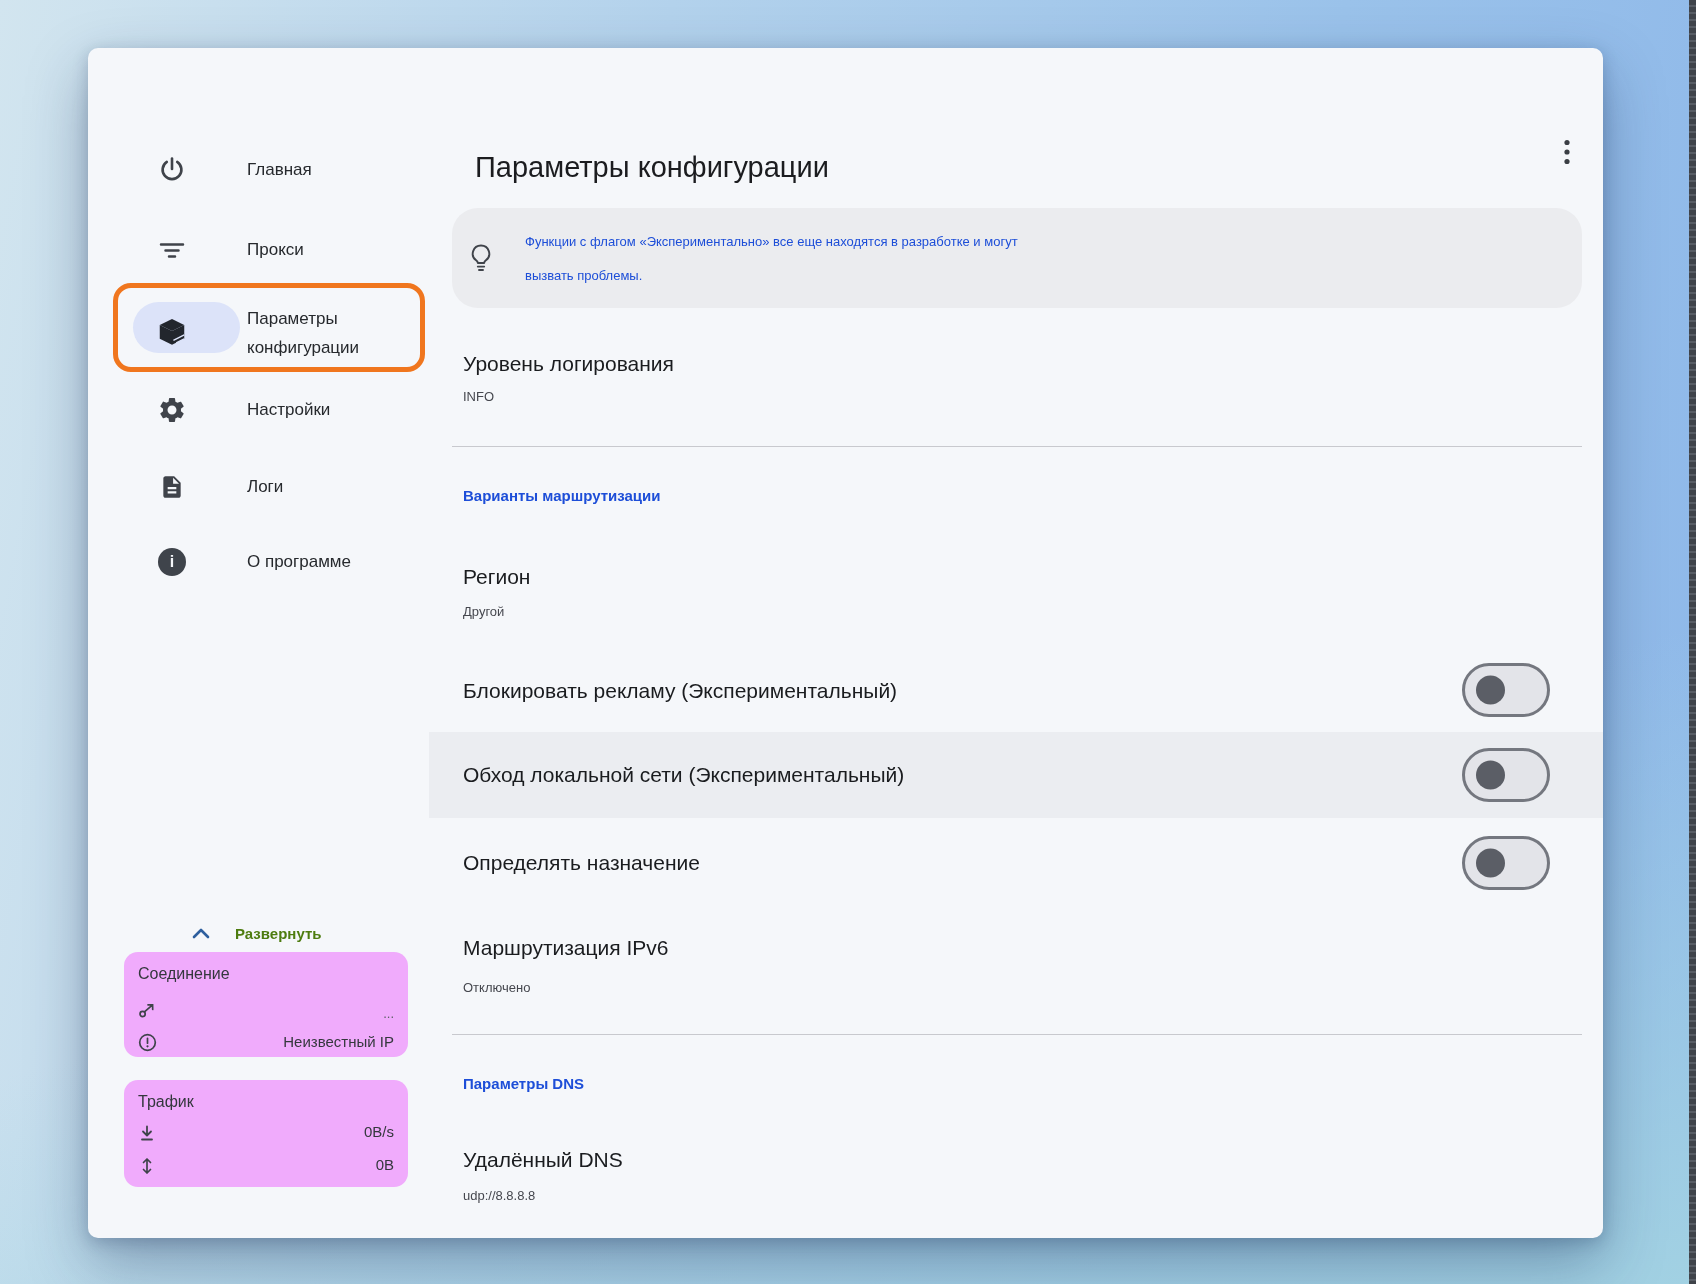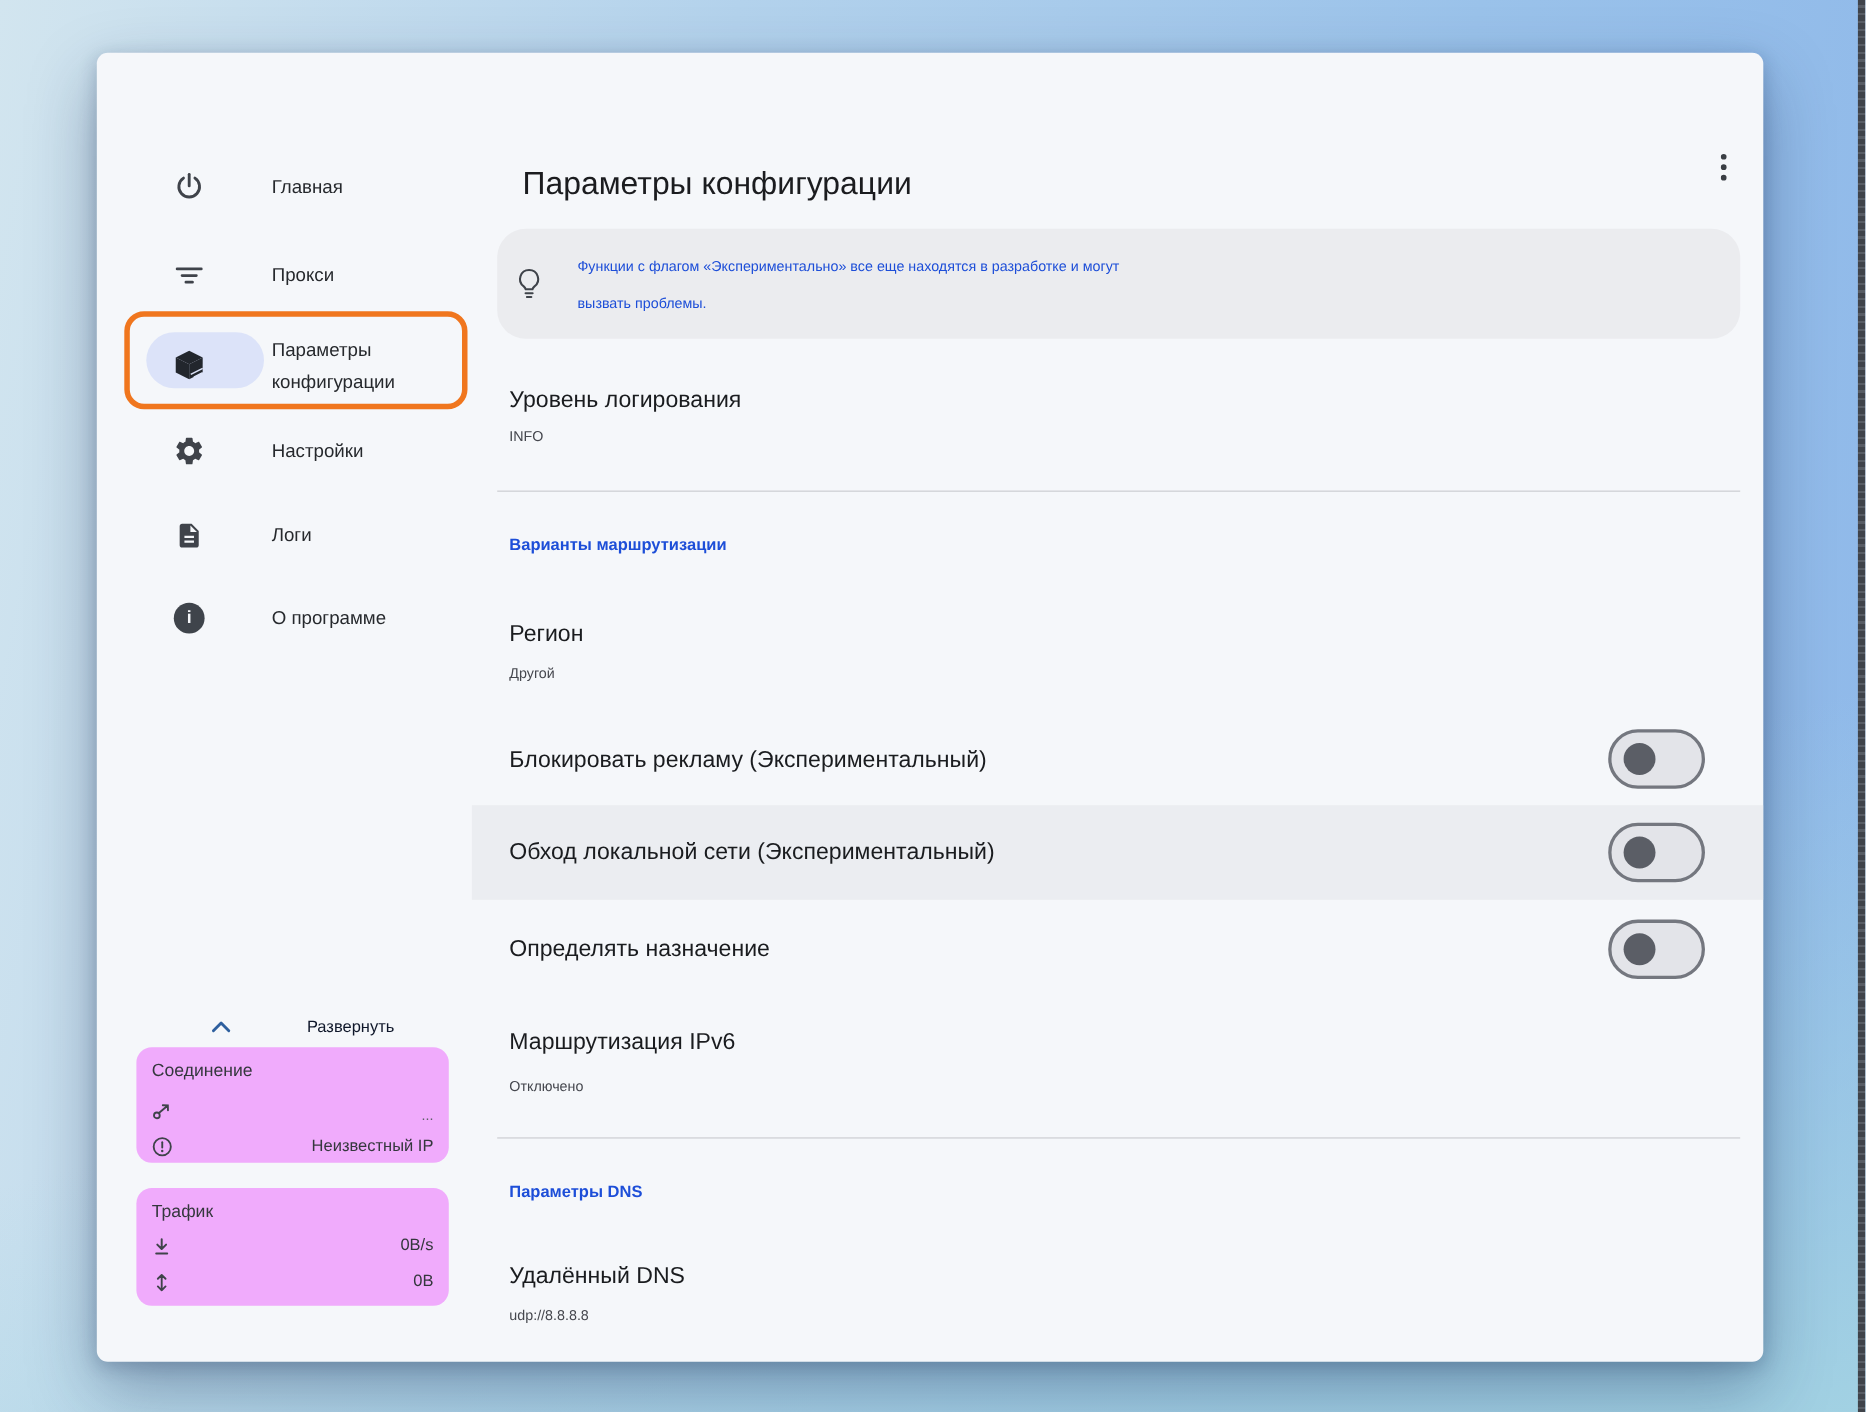--- a/index.html
+++ b/index.html
@@ -29,21 +29,21 @@
   .body{position:absolute;left:0;top:52px;width:1515px;height:1138px;}
   .nav-item{position:absolute;left:45px;width:300px;height:44px;}
   .nav-icon{position:absolute;top:50%;transform:translateY(-50%);}
   .nav-label{position:absolute;left:114px;top:50%;transform:translateY(-50%);
     font-size:17px;color:#26292d;white-space:nowrap;}
   .nav-label.two-line{line-height:29px;transform:translateY(-50%);}
   .pill{position:absolute;left:45px;top:202px;width:107px;height:51px;border-radius:26px;background:#dce3f9;}
   .orange-box{position:absolute;left:25px;top:183px;width:312px;height:89px;box-sizing:border-box;
     border:5px solid #F0761E;border-radius:18px;pointer-events:none;z-index:6;}
   .expand{position:absolute;left:104px;top:820px;height:26px;display:flex;align-items:center;gap:25px;}
-  .expand-label{font-size:15px;font-weight:400;color:#0f172a;margin-left:44px;}
+  .expand-label{font-size:15px;font-weight:700;color:#4d7c0f;}
   .side-card{position:absolute;left:36px;width:284px;background:#f0abfc;border-radius:14px;}
   .card-conn{top:852px;height:105px;}
   .card-traf{top:980px;height:107px;}
   .side-card .card-title{position:absolute;left:14px;top:10px;font-size:16px;color:#34373d;line-height:24px;}
   .crow-icon{position:absolute;left:14px;}
   .crow-val{position:absolute;right:14px;text-align:right;font-size:15px;color:#34373d;line-height:24px;}
   .crow-val.dim{font-size:13px;color:#5c6066;}
   
   .page-title{position:absolute;left:375px;top:35px;font-size:29px;line-height:40px;color:#1b1c1f;}
   .kebab{position:absolute;left:1466px;top:39px;width:26px;height:26px;display:flex;align-items:center;justify-content:center;}

